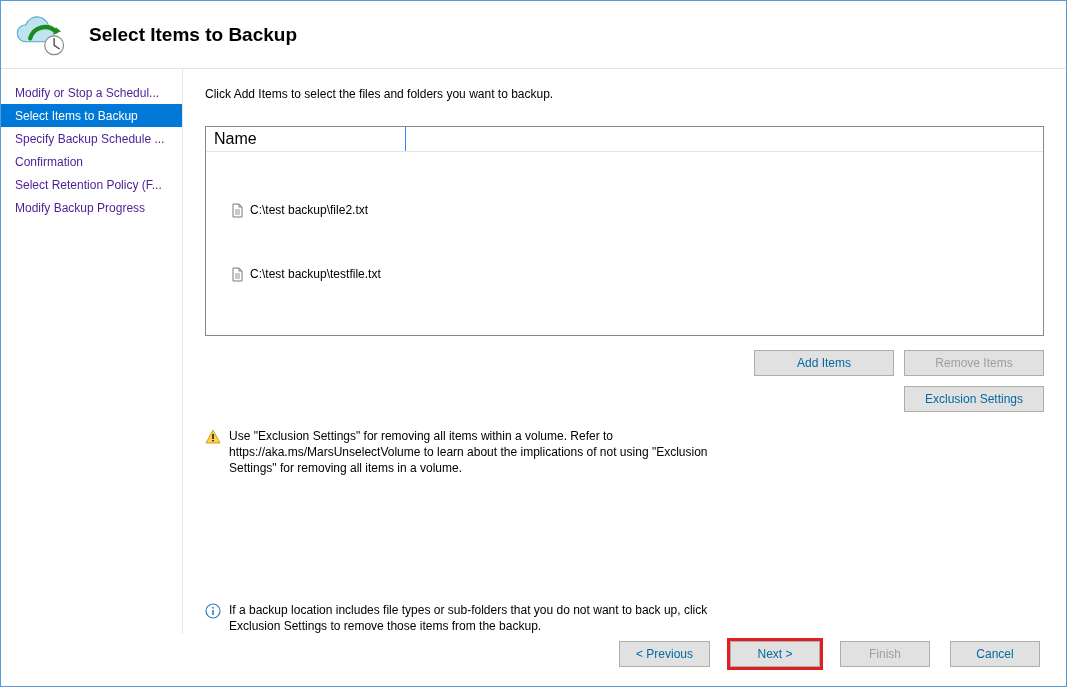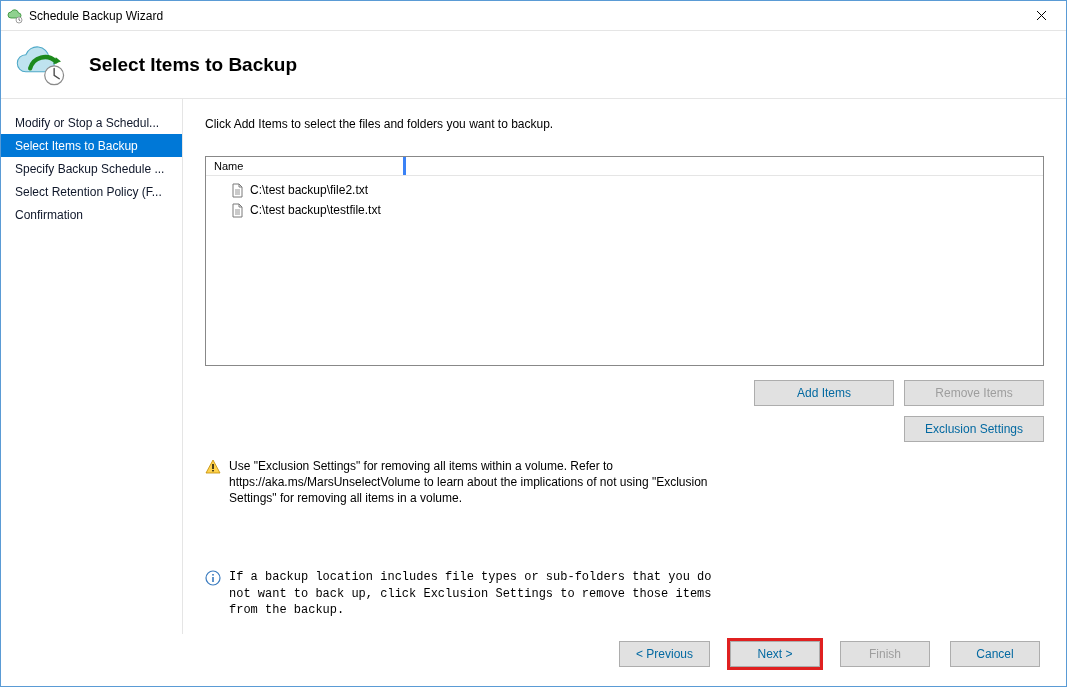--- a/index.html
+++ b/index.html
@@ -50,21 +50,21 @@
     width: 182px;
     border-right: 1px solid #e5e5e5;
     padding-top: 12px;
     background: #fff;
   }
   .nav-item {
     height: 23px;
     padding: 0 14px;
     display: flex; align-items: center;
     font-size: 12px;
-    color: #0f172a;
+    color: #4c1d95;
     cursor: pointer;
     white-space: nowrap; overflow: hidden; text-overflow: ellipsis;
   }
   .nav-item.active {
     background: #0078d7;
     color: #fff;
   }
 
   .main {
     flex: 1;
@@ -81,31 +81,32 @@
     display: flex; flex-direction: column;
     overflow: hidden;
   }
   .list-header {
     border-bottom: 1px solid #e5e5e5;
     background: #fff;
     display: flex;
   }
   .list-header-col {
     padding: 3px 8px;
-    font-size: 11px;
-    border-right: 3px solid #3b82f6;
+    font-size: 16px;
+    border-right: 1px solid #3b82f6;
     min-width: 200px;
   }
   .list-body { padding: 4px 0; }
   .list-row {
     display: flex; align-items: center;
     height: 20px;
     padding: 0 0 0 24px;
     gap: 6px;
     font-size: 12px;
+    margin-top: 44px;
   }
   .file-icon { width: 14px; height: 14px; display:inline-flex; align-items:center; justify-content:center; }
 
   .btn-row {
     display: flex; justify-content: flex-end; gap: 10px;
     margin-top: 14px;
   }
   .btn {
     height: 26px;
     min-width: 140px;
@@ -143,59 +144,43 @@
   .btn.highlighted {
     outline: 3px solid #e02020;
     outline-offset: 0px;
   }
 </style>
 </head>
 <body>
 
 <div class="window">
 
-  <div class="titlebar">
-    <span class="title-icon">
-      <svg width="16" height="16" viewBox="0 0 16 16">
-        <path d="M4 10 a3 3 0 0 1 0-6 a4 4 0 0 1 7.5 1 a2.5 2.5 0 0 1 0 5 Z" fill="#8fd18f" stroke="#2e8b2e" stroke-width="0.8"></path>
-        <circle cx="12" cy="12" r="3" fill="#fff" stroke="#888" stroke-width="0.8"></circle>
-        <path d="M12 10.2 V12 L13.3 12.8" stroke="#555" stroke-width="0.8" fill="none"></path>
-      </svg>
-    </span>
-    <span class="title-text">Schedule Backup Wizard</span>
-    <div class="close-btn">
-      <span class="close-x">
-        <svg width="11" height="11" viewBox="0 0 11 11">
-            <path d="M1 1 L10 10 M10 1 L1 10" stroke="#000" stroke-width="1"></path>
-          </svg>
-      </span>
-    </div>
-  </div>
 
   <div class="header">
     <span class="header-icon">
       <svg width="70" height="52" viewBox="0 0 70 52">
         <path d="M15 34 a10 10 0 0 1 0-20 a14 14 0 0 1 27 3 a9 9 0 0 1 0 17 Z" fill="#bfe3ef" stroke="#4da8c7" stroke-width="1.2"></path>
         <path d="M20 30 a18 18 0 0 1 30 -8" fill="none" stroke="#1d8a1d" stroke-width="5" stroke-linecap="round"></path>
         <path d="M50 17 l6 5 l-9 3 Z" fill="#1d8a1d"></path>
         <circle cx="48" cy="38" r="11" fill="#fff" stroke="#8a8a8a" stroke-width="1.4"></circle>
         <path d="M48 30 V38 L54 42" stroke="#4a4a4a" stroke-width="1.6" fill="none" stroke-linecap="round"></path>
       </svg>
     </span>
     <div class="header-title">Select Items to Backup</div>
   </div>
 
   <div class="body">
 
     <div class="sidebar">
       <div class="nav-item">Modify or Stop a Schedul...</div>
       <div class="nav-item active">Select Items to Backup</div>
       <div class="nav-item">Specify Backup Schedule ...</div>
+      <div class="nav-item">Confirmation</div>
       <div class="nav-item">Select Retention Policy (F...</div>
-      <div class="nav-item">Confirmation</div>
+      <div class="nav-item">Modify Backup Progress</div>
     </div>
 
     <div class="main">
       <div class="instruction">Click Add Items to select the files and folders you want to backup.</div>
 
       <div class="listbox">
         <div class="list-header">
           <div class="list-header-col">Name</div>
         </div>
         <div class="list-body">
@@ -236,21 +221,21 @@
               <path d="M8 1 L15 14 H1 Z" fill="#ffd24d" stroke="#c08a00" stroke-width="0.8"></path>
               <rect x="7.3" y="5" width="1.4" height="5" fill="#000"></rect>
               <rect x="7.3" y="11" width="1.4" height="1.4" fill="#000"></rect>
             </svg>
         </span>
         <div class="msg-text">Use "Exclusion Settings" for removing all items within a volume. Refer to https://aka.ms/MarsUnselectVolume to learn about the implications of not using "Exclusion Settings" for removing all items in a volume.</div>
       </div>
 
       <div style="flex:1"></div>
 
-      <div class="msg" style="margin-bottom:16px;font-family:Liberation Mono, monospace;">
+      <div class="msg" style="">
         <span class="msg-icon">
           <svg width="16" height="16" viewBox="0 0 16 16">
               <circle cx="8" cy="8" r="7" fill="#fff" stroke="#3a7bbf" stroke-width="1.2"></circle>
               <rect x="7.2" y="7" width="1.6" height="5" fill="#3a7bbf"></rect>
               <rect x="7.2" y="4" width="1.6" height="1.6" fill="#3a7bbf"></rect>
             </svg>
         </span>
         <div class="msg-text">If a backup location includes file types or sub-folders that you do not want to back up, click Exclusion Settings to remove those items from the backup.</div>
       </div>
 

